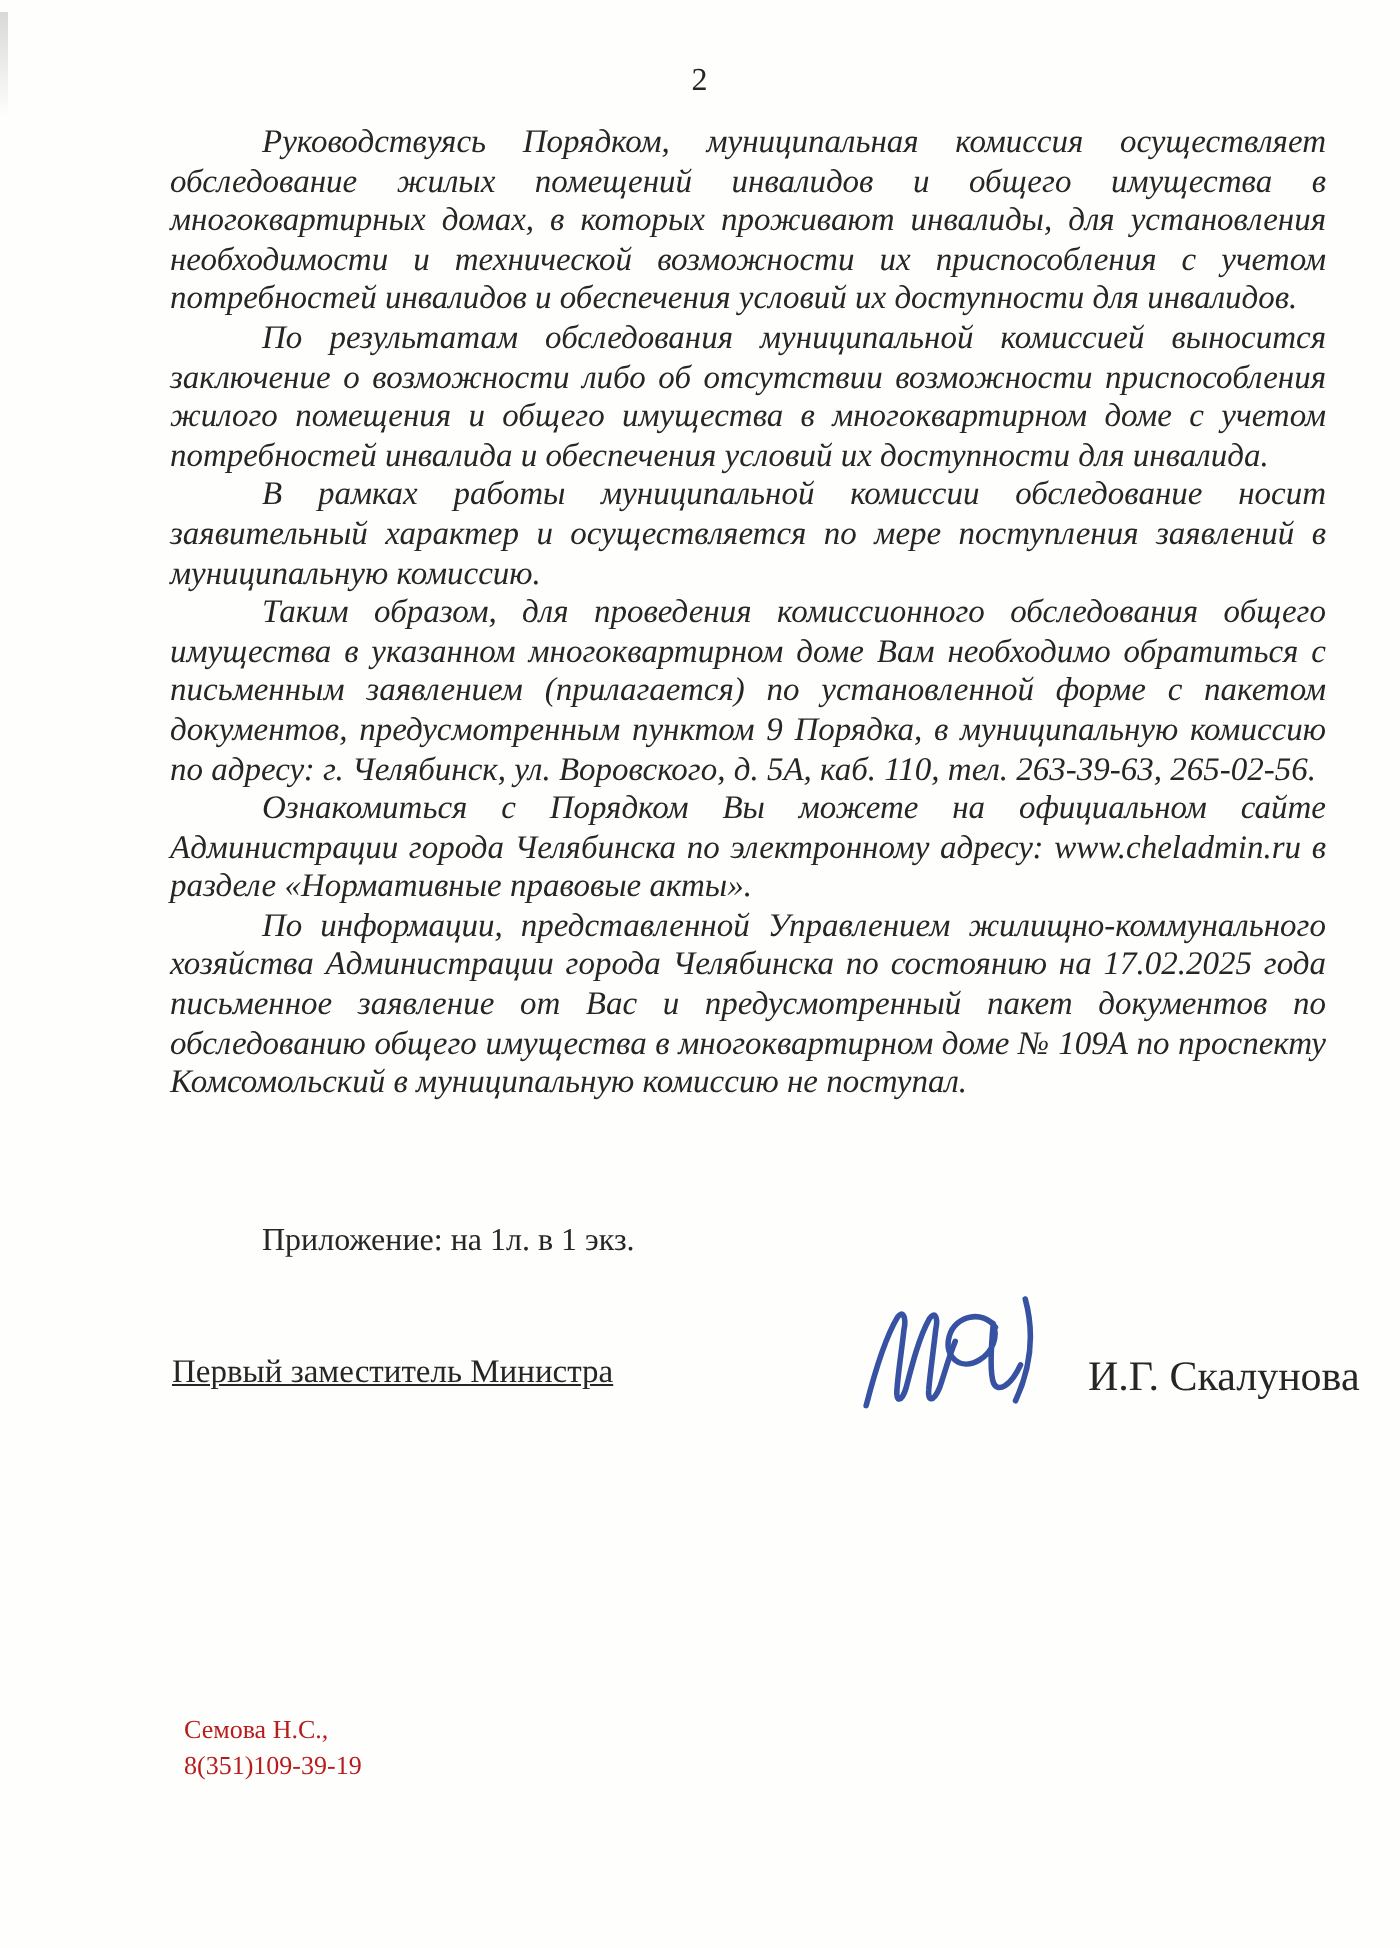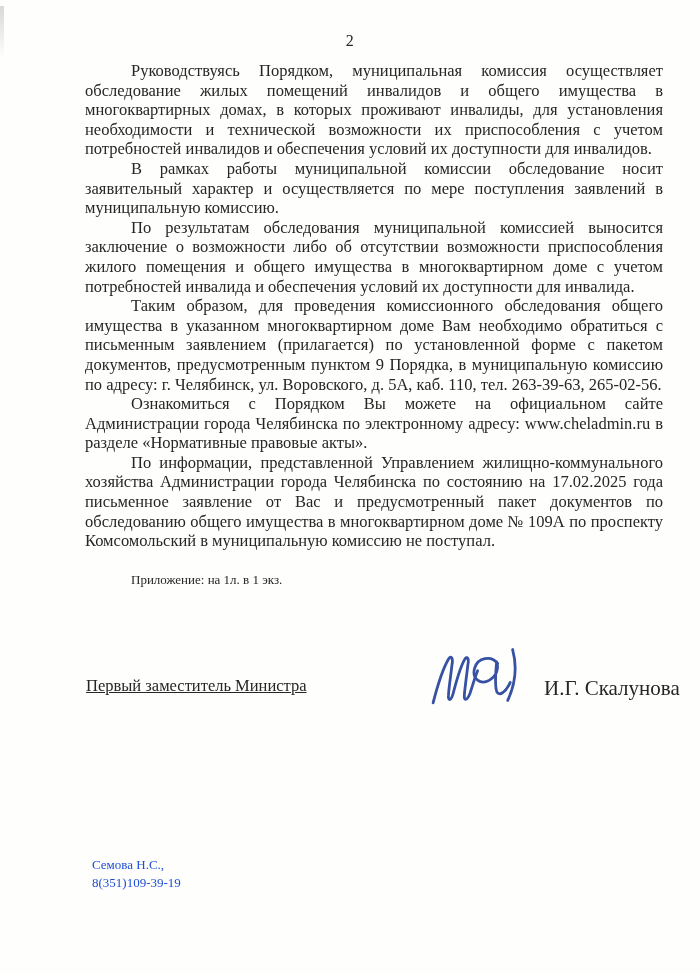--- a/index.html
+++ b/index.html
@@ -28,25 +28,25 @@
     letter-spacing: 0.5px;
   }
   .body-text {
     position: absolute;
     top: 61px; left: 85px;
     width: 578px;
     font-size: 16.5px;
     line-height: 19.6px;
     text-align: justify;
   }
-  .body-text p { margin: 0; text-indent: 46px; }
+  .body-text p { margin: 0; text-indent: 46px; font-style: italic; }
   .attachment-line {
     position: absolute;
-    top: 572px; left: 131px;
-    font-size: 13px;
+    top: 612px; left: 131px;
+    font-size: 16px;
   }
   .sign-title {
     position: absolute;
     top: 676px; left: 86px;
     font-size: 16.5px;
     text-decoration: underline;
   }
   .sign-name {
     position: absolute;
     top: 676px; left: 544px;
@@ -56,36 +56,36 @@
     position: absolute;
     top: 644px; left: 424px;
     width: 112px; height: 68px;
     transform: rotate(-4deg);
   }
   .executor {
     position: absolute;
     top: 856px; left: 92px;
     font-size: 13px;
     line-height: 17.5px;
-    color: #1d4ed8;
+    color: #b91c1c;
   }
   .executor div { white-space: nowrap; }
 </style>
 </head>
 <body>
 
 <div class="page">
   <div class="scan-edge"></div>
 
   <div class="page-number">2</div>
 
   <div class="body-text">
     <p>Руководствуясь Порядком, муниципальная комиссия осуществляет обследование жилых помещений инвалидов и общего имущества в многоквартирных домах, в которых проживают инвалиды, для установления необходимости и технической возможности их приспособления с учетом потребностей инвалидов и обеспечения условий их доступности для инвалидов.</p>
+    <p>По результатам обследования муниципальной комиссией выносится заключение о возможности либо об отсутствии возможности приспособления жилого помещения и общего имущества в многоквартирном доме с учетом потребностей инвалида и обеспечения условий их доступности для инвалида.</p>
     <p>В рамках работы муниципальной комиссии обследование носит заявительный характер и осуществляется по мере поступления заявлений в муниципальную комиссию.</p>
-    <p>По результатам обследования муниципальной комиссией выносится заключение о возможности либо об отсутствии возможности приспособления жилого помещения и общего имущества в многоквартирном доме с учетом потребностей инвалида и обеспечения условий их доступности для инвалида.</p>
     <p>Таким образом, для проведения комиссионного обследования общего имущества в указанном многоквартирном доме Вам необходимо обратиться с письменным заявлением (прилагается) по установленной форме с пакетом документов, предусмотренным пунктом 9 Порядка, в муниципальную комиссию по адресу: г. Челябинск, ул. Воровского, д. 5А, каб. 110, тел. 263-39-63, 265-02-56.</p>
     <p>Ознакомиться с Порядком Вы можете на официальном сайте Администрации города Челябинска по электронному адресу: www.cheladmin.ru в разделе «Нормативные правовые акты».</p>
     <p>По информации, представленной Управлением жилищно-коммунального хозяйства Администрации города Челябинска по состоянию на 17.02.2025 года письменное заявление от Вас и предусмотренный пакет документов по обследованию общего имущества в многоквартирном доме № 109А по проспекту Комсомольский в муниципальную комиссию не поступал.</p>
   </div>
 
   <div class="attachment-line">Приложение: на 1л. в 1 экз.</div>
 
   <div class="sign-title">Первый заместитель Министра</div>
 
   <svg class="signature-ink" viewBox="0 0 120 70" xmlns="http://www.w3.org/2000/svg">

